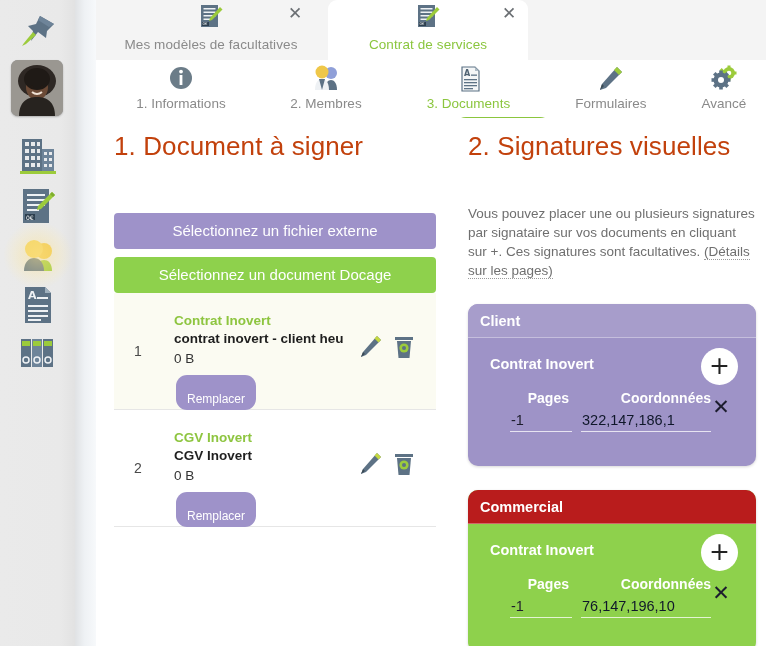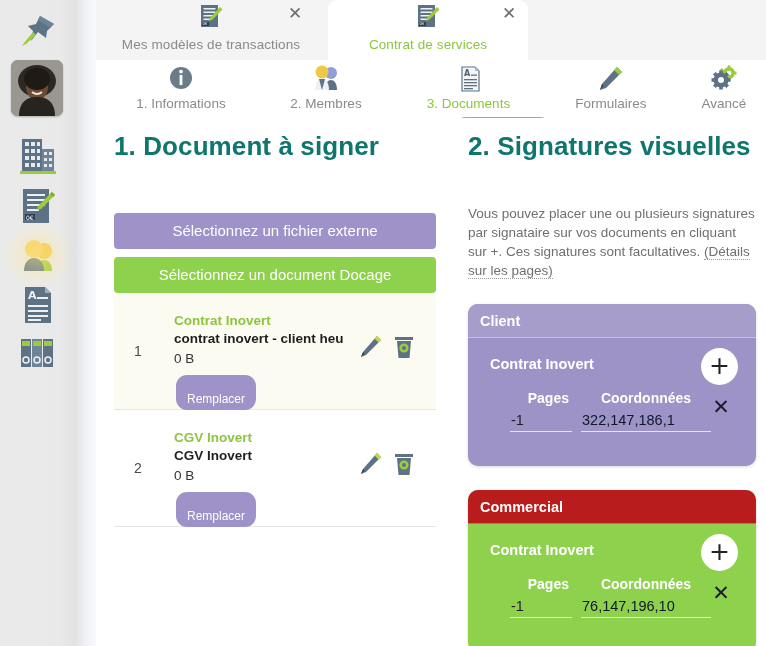--- a/index.html
+++ b/index.html
@@ -122,22 +122,22 @@
   
   .content {
     position: absolute; left: 96px; top: 118px;
     width: 670px; height: 528px;
     background: #ffffff;
   }
   .col-left { position: absolute; left: 18px; top: 0; width: 345px; }
   .col-right { position: absolute; left: 372px; top: 0; width: 294px; }
 
   .section-title {
-    font-size: 26px; font-weight: 700;
-    color: #0f766e;
+    font-size: 26px; font-weight: 400;
+    color: #c2410c;
     letter-spacing: .1px;
     padding-top: 13px;
   }
 
   .btn {
     display: block;
     width: 322px; height: 36px;
     border: none; border-radius: 4px;
     color: #ffffff; font-size: 15px;
     font-family: "Liberation Sans", sans-serif;
@@ -228,21 +228,21 @@
     width: 22px; height: 22px;
     color: #1c1c2e; font-size: 21px; line-height: 22px;
     text-align: center; cursor: pointer;
     font-family: "DejaVu Sans", sans-serif;
   }
   .field { position: absolute; }
   .field-pages { left: 42px; top: 52px; width: 62px; }
   .field-coord { left: 113px; top: 52px; width: 130px; }
   .field-label {
     font-size: 14px; font-weight: bold; color: #ffffff;
-    text-align: center;
+    text-align: right;
   }
   .field-pages .field-label { text-align: right; padding-right: 3px;}
   .field-input {
     margin-top: 4px;
     background: transparent; border: none;
     border-bottom: 1px solid rgba(255,255,255,0.75);
     color: #1d1d2c; font-size: 14.5px;
     font-family: "Liberation Sans", sans-serif;
     width: 100%; height: 22px;
     padding: 0 1px 2px;
@@ -389,21 +389,21 @@
             <rect x="6.5" y="5" width="12" height="1.5"></rect>
               <rect x="6.5" y="8.5" width="12" height="1.5"></rect>
             <rect x="6.5" y="12" width="12" height="1.5"></rect>
               <rect x="6.5" y="15.5" width="8" height="1.5"></rect>
           </g>
           <rect x="5" y="19" width="7" height="4" fill="#2d3f4f"></rect>
           <text x="5.6" y="22.4" font-size="3.8" fill="#ffffff" font-family="DejaVu Sans">0€</text>
           <path d="M23 4 L25.5 6.5 L15 17 L12 18 L13 15 Z" fill="#9ccb3b"></path>
         </svg>
       </span>
-      <span class="tab-label">Mes modèles de transactions</span>
+      <span class="tab-label">Mes modèles de facultatives</span>
       <span class="tab-close">✕</span>
     </div>
 
     <div class="tab tab-active">
       <span class="tab-icon">
         <svg viewBox="0 0 28 30" width="28" height="30">
           <rect x="4" y="2" width="17" height="22" fill="#5d7285"></rect>
           <g fill="#eef1f4">
             <rect x="6.5" y="5" width="12" height="1.5"></rect>
               <rect x="6.5" y="8.5" width="12" height="1.5"></rect>

